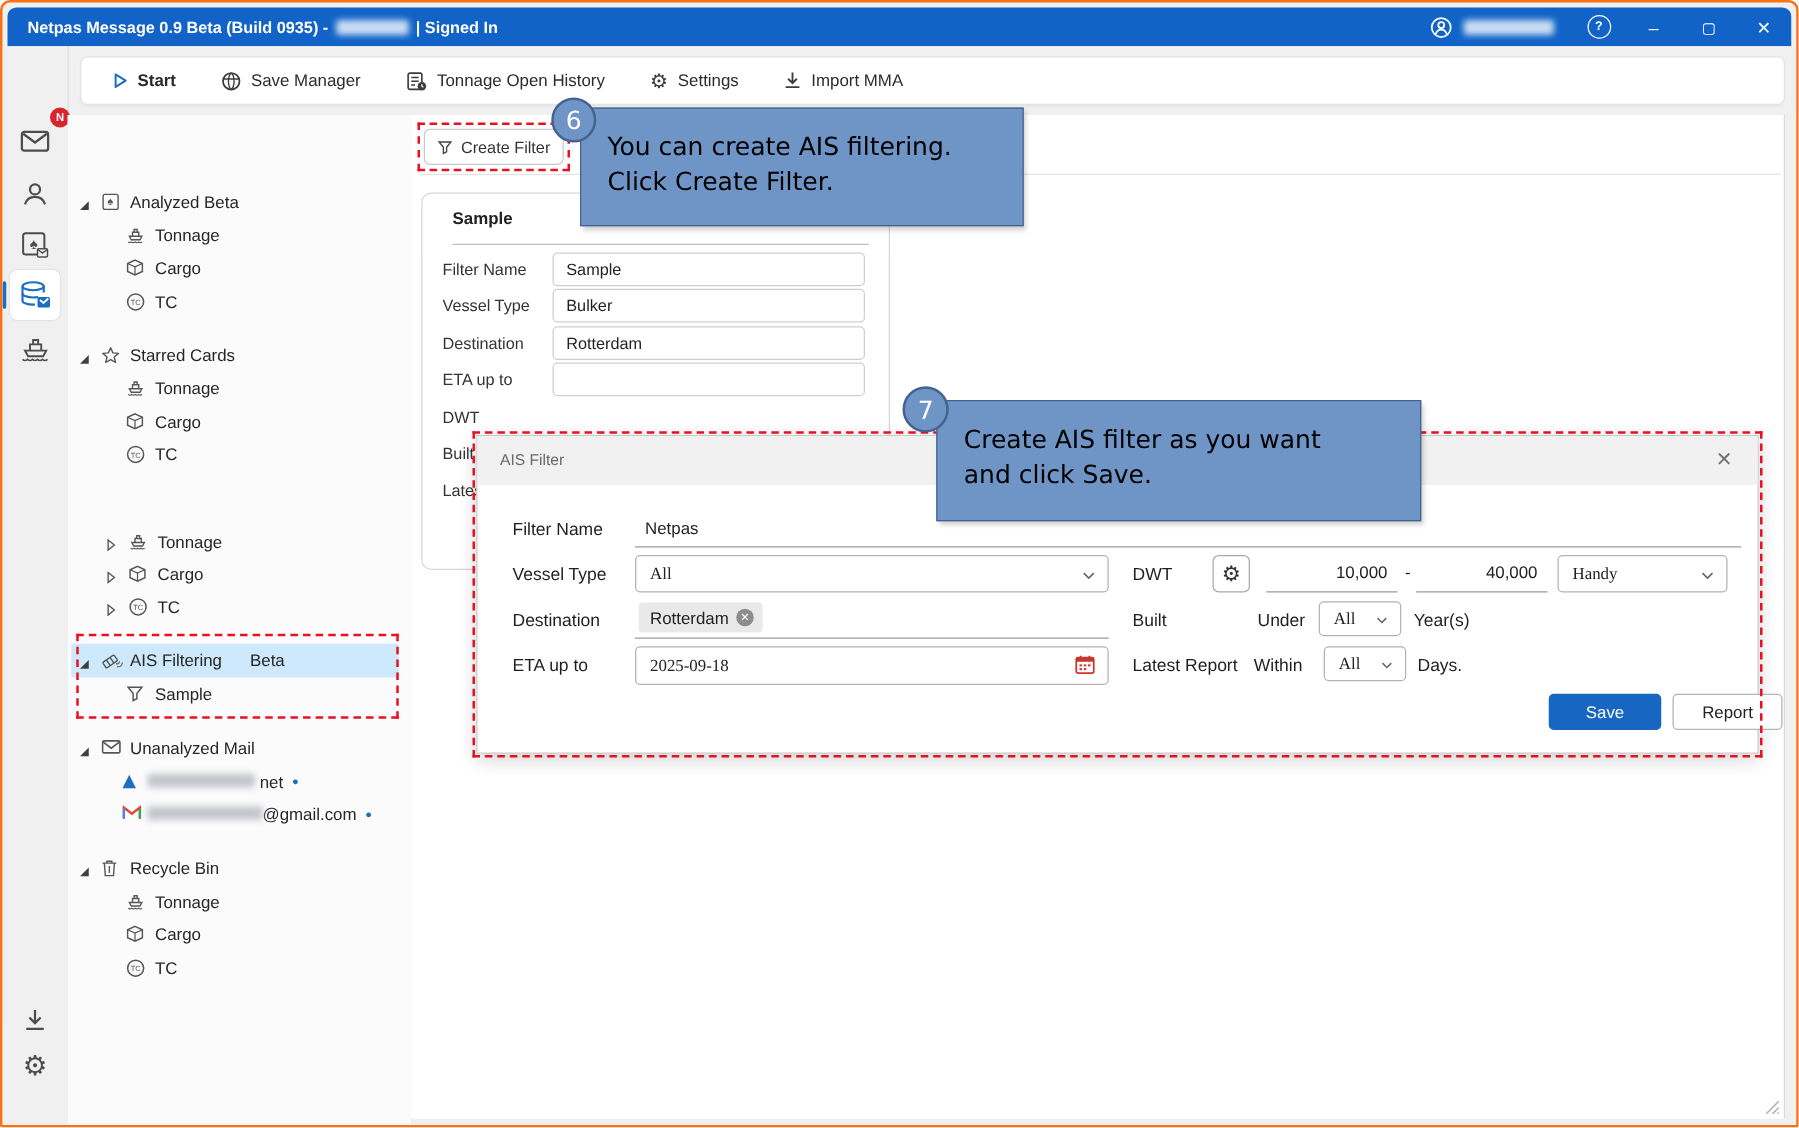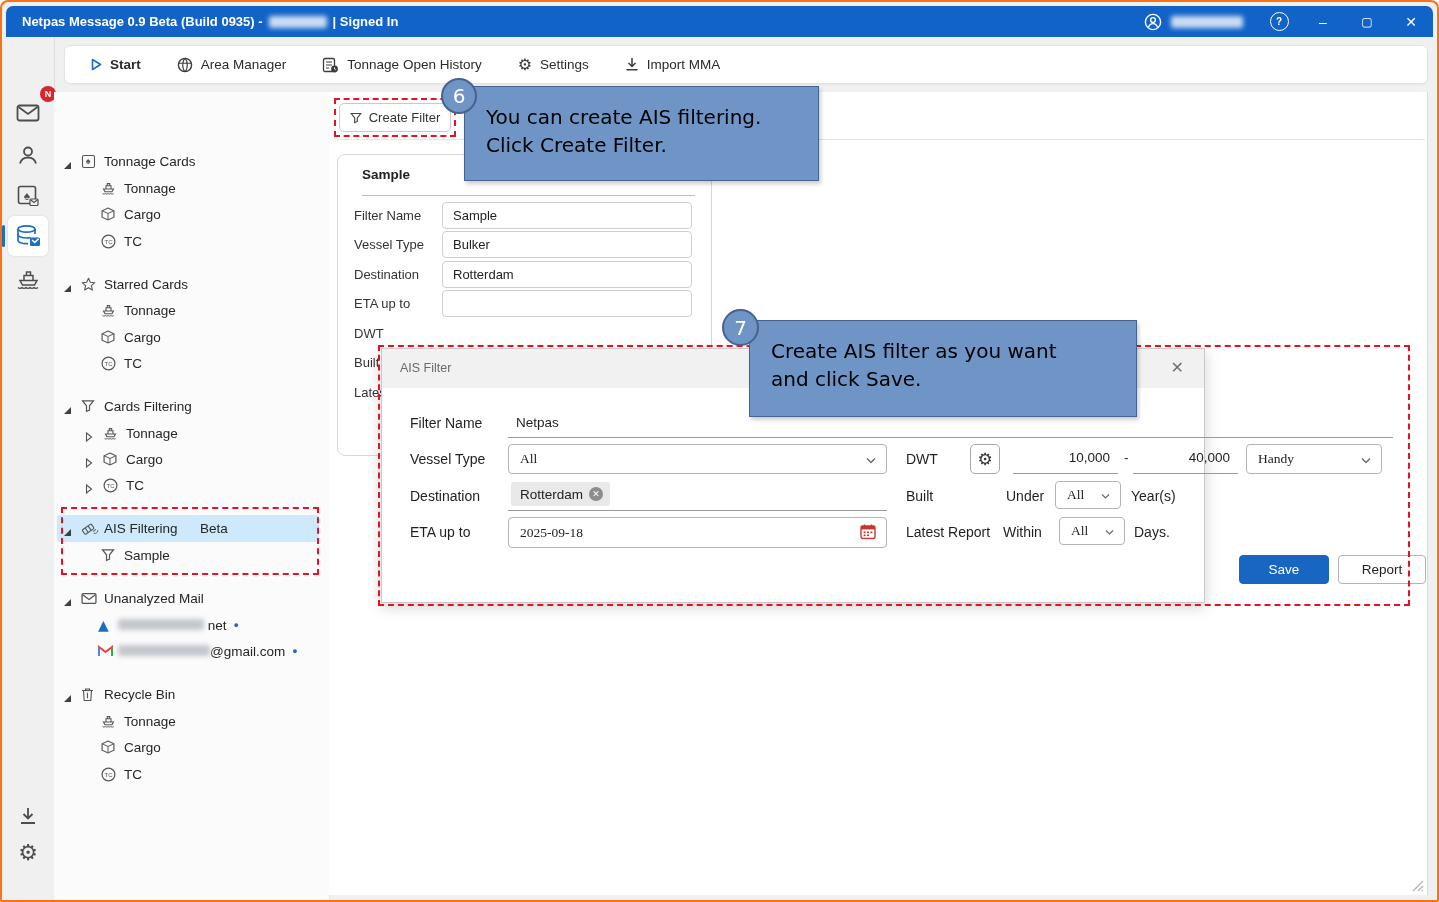--- a/index.html
+++ b/index.html
@@ -48,21 +48,21 @@
   
   .card{position:absolute;left:8px;top:62px;width:375px;height:302px;background:#fff;border:1px solid #d8d8d8;
         border-radius:8px;box-sizing:border-box;z-index:1;}
   .card-title{position:absolute;left:24px;top:12px;font-size:13.5px;font-weight:bold;color:#222;}
   .card-hr{position:absolute;left:24px;right:16px;top:40px;height:1px;background:#bdbdbd;}
   .frow-lbl{position:absolute;left:16px;font-size:13px;color:#333;line-height:27px;white-space:nowrap;overflow:hidden;}
   .frow-inp{position:absolute;left:104px;width:250px;height:27px;border:1px solid #cfcfcf;border-radius:4px;
             font-size:13px;color:#222;line-height:25px;padding-left:10px;box-sizing:border-box;background:#fff;}
   .mini-btn{position:absolute;top:82px;width:24px;height:20px;border:1px solid #cfcfcf;border-radius:3px;background:#fff;}
   
-  .dialog{position:absolute;left:379px;top:346px;width:824px;height:255px;background:#fff;border:1px solid #c9c9c9;
+  .dialog{position:absolute;left:379px;top:346px;width:1026px;height:255px;background:#fff;border:1px solid #c9c9c9;
           box-shadow:0 4px 14px rgba(0,0,0,.18);z-index:5;box-sizing:border-box;}
   .dlg-head{position:absolute;left:0;top:0;right:0;height:39px;background:#f1f1f2;}
   .dlg-title{position:absolute;left:18px;top:0;line-height:39px;font-size:12.5px;color:#6a6a6a;}
   .dlg-close{position:absolute;right:20px;top:9px;font-size:16px;color:#707070;cursor:default;}
   .dlg-lbl{position:absolute;font-size:14px;color:#1f1f1f;white-space:nowrap;}
   .uline{position:absolute;height:1px;background:#9a9a9a;}
   .combo{position:absolute;background:#fff;border:1px solid #b3b3b3;border-radius:4px;box-sizing:border-box;
          font-size:13.5px;color:#222;}
   .combo .cv{position:absolute;left:11px;top:50%;transform:translateY(-50%);white-space:nowrap;font-family:Liberation Serif, serif;}
   .combo .chev{position:absolute;right:10px;top:50%;transform:translateY(-50%);}
@@ -127,21 +127,21 @@
       <svg width="11" height="13" viewBox="0 0 11 13" fill="none" stroke="#1b6ec2" stroke-width="1.6" stroke-linejoin="round">
           <path d="M1.5 1.5 L9.5 6.5 L1.5 11.5 Z"></path>
         </svg>
       <span>Start</span>
     </div>
     <div class="tool-item">
       <svg width="16" height="16" viewBox="0 0 16 16" fill="none" stroke="#3c3c3c" stroke-width="1.4">
           <circle cx="8" cy="8" r="6.6"></circle>
           <path d="M8 1.4 C5 4 5 12 8 14.6 M8 1.4 C11 4 11 12 8 14.6 M1.6 6.2 H14.4" stroke-width="1.1"></path>
         </svg>
-      <span>Area Manager</span>
+      <span>Save Manager</span>
     </div>
     <div class="tool-item">
       <svg width="17" height="16" viewBox="0 0 17 16" fill="none" stroke="#3c3c3c" stroke-width="1.3">
           <rect x="1.5" y="1.5" width="11" height="13" rx="1.5"></rect>
           <path d="M4 5 H10 M4 8 H10 M4 11 H7" stroke-width="1.1"></path>
           <circle cx="12.5" cy="12" r="3.4" fill="#3c3c3c" stroke="none"></circle>
           <path d="M12.5 10.4 V12 l1.2.8" stroke="#fff" stroke-width="1"></path>
         </svg>
       <span>Tonnage Open History</span>
     </div>
@@ -212,21 +212,21 @@
     <div class="sel-row" style="top:423px"></div>
 
     <div class="trow" style="top:56px">
       <span class="caret"><svg width="9" height="9">
             <path d="M8 1 V8 H1 Z" fill="#3f3f3f"></path>
           </svg></span>
       <span class="ticon"><svg width="15" height="15" viewBox="0 0 15 15" fill="none" stroke="#555" stroke-width="1.1">
             <rect x="1.5" y="1.5" width="12" height="12" rx="1.5"></rect>
             <text x="7.2" y="10.4" font-size="9" text-anchor="middle" fill="#555" stroke="none">♠</text>
           </svg></span>
-      <span class="lbl">Tonnage Cards</span>
+      <span class="lbl">Analyzed Beta</span>
     </div>
     <div class="trow" style="top:83px">
       <span class="ticon" style="left:47px"><svg width="15" height="14" viewBox="0 0 15 14" fill="none" stroke="#555" stroke-width="1.1">
             <path d="M2.5 8 H12.5 L11 10.8 H4 Z"></path>
             <path d="M5 8 V4.8 H10 V8"></path>
             <path d="M6.3 4.8 V2.6 H8.7 V4.8"></path>
             <path d="M1.5 12.6 q1.4 1 2.8 0 q1.4 1 2.8 0 q1.4 1 2.8 0 q1.4 1 2.8 0" stroke-width=".9"></path>
           </svg></span>
       <span class="lbl" style="left:70px">Tonnage</span>
     </div>
@@ -271,29 +271,20 @@
       <span class="lbl" style="left:70px">Cargo</span>
     </div>
     <div class="trow" style="top:258px">
       <span class="ticon" style="left:47px"><svg width="15" height="15">
             <circle cx="7.5" cy="7.5" r="6.4" fill="none" stroke="#555" stroke-width="1.2"></circle>
             <text x="7.5" y="10" font-size="6" text-anchor="middle" fill="#555">TC</text>
           </svg></span>
       <span class="lbl" style="left:70px">TC</span>
     </div>
 
-    <div class="trow" style="top:301px">
-      <span class="caret"><svg width="9" height="9">
-            <path d="M8 1 V8 H1 Z" fill="#3f3f3f"></path>
-          </svg></span>
-      <span class="ticon"><svg width="14" height="14" viewBox="0 0 14 14" fill="none" stroke="#555" stroke-width="1.2">
-            <path d="M1.5 1.8 H12.5 L8.5 6.8 V11 L5.5 12.4 V6.8 Z"></path>
-          </svg></span>
-      <span class="lbl">Cards Filtering</span>
-    </div>
     <div class="trow" style="top:328px">
       <span class="caret" style="left:31px"><svg width="8" height="10">
             <path d="M1.5 1 L6.5 5 L1.5 9 Z" fill="none" stroke="#555" stroke-width="1.1"></path>
           </svg></span>
       <span class="ticon" style="left:49px"><svg width="15" height="14" viewBox="0 0 15 14" fill="none" stroke="#555" stroke-width="1.1">
             <path d="M2.5 8 H12.5 L11 10.8 H4 Z"></path>
             <path d="M5 8 V4.8 H10 V8"></path>
             <path d="M6.3 4.8 V2.6 H8.7 V4.8"></path>
             <path d="M1.5 12.6 q1.4 1 2.8 0 q1.4 1 2.8 0 q1.4 1 2.8 0 q1.4 1 2.8 0" stroke-width=".9"></path>
           </svg></span>

